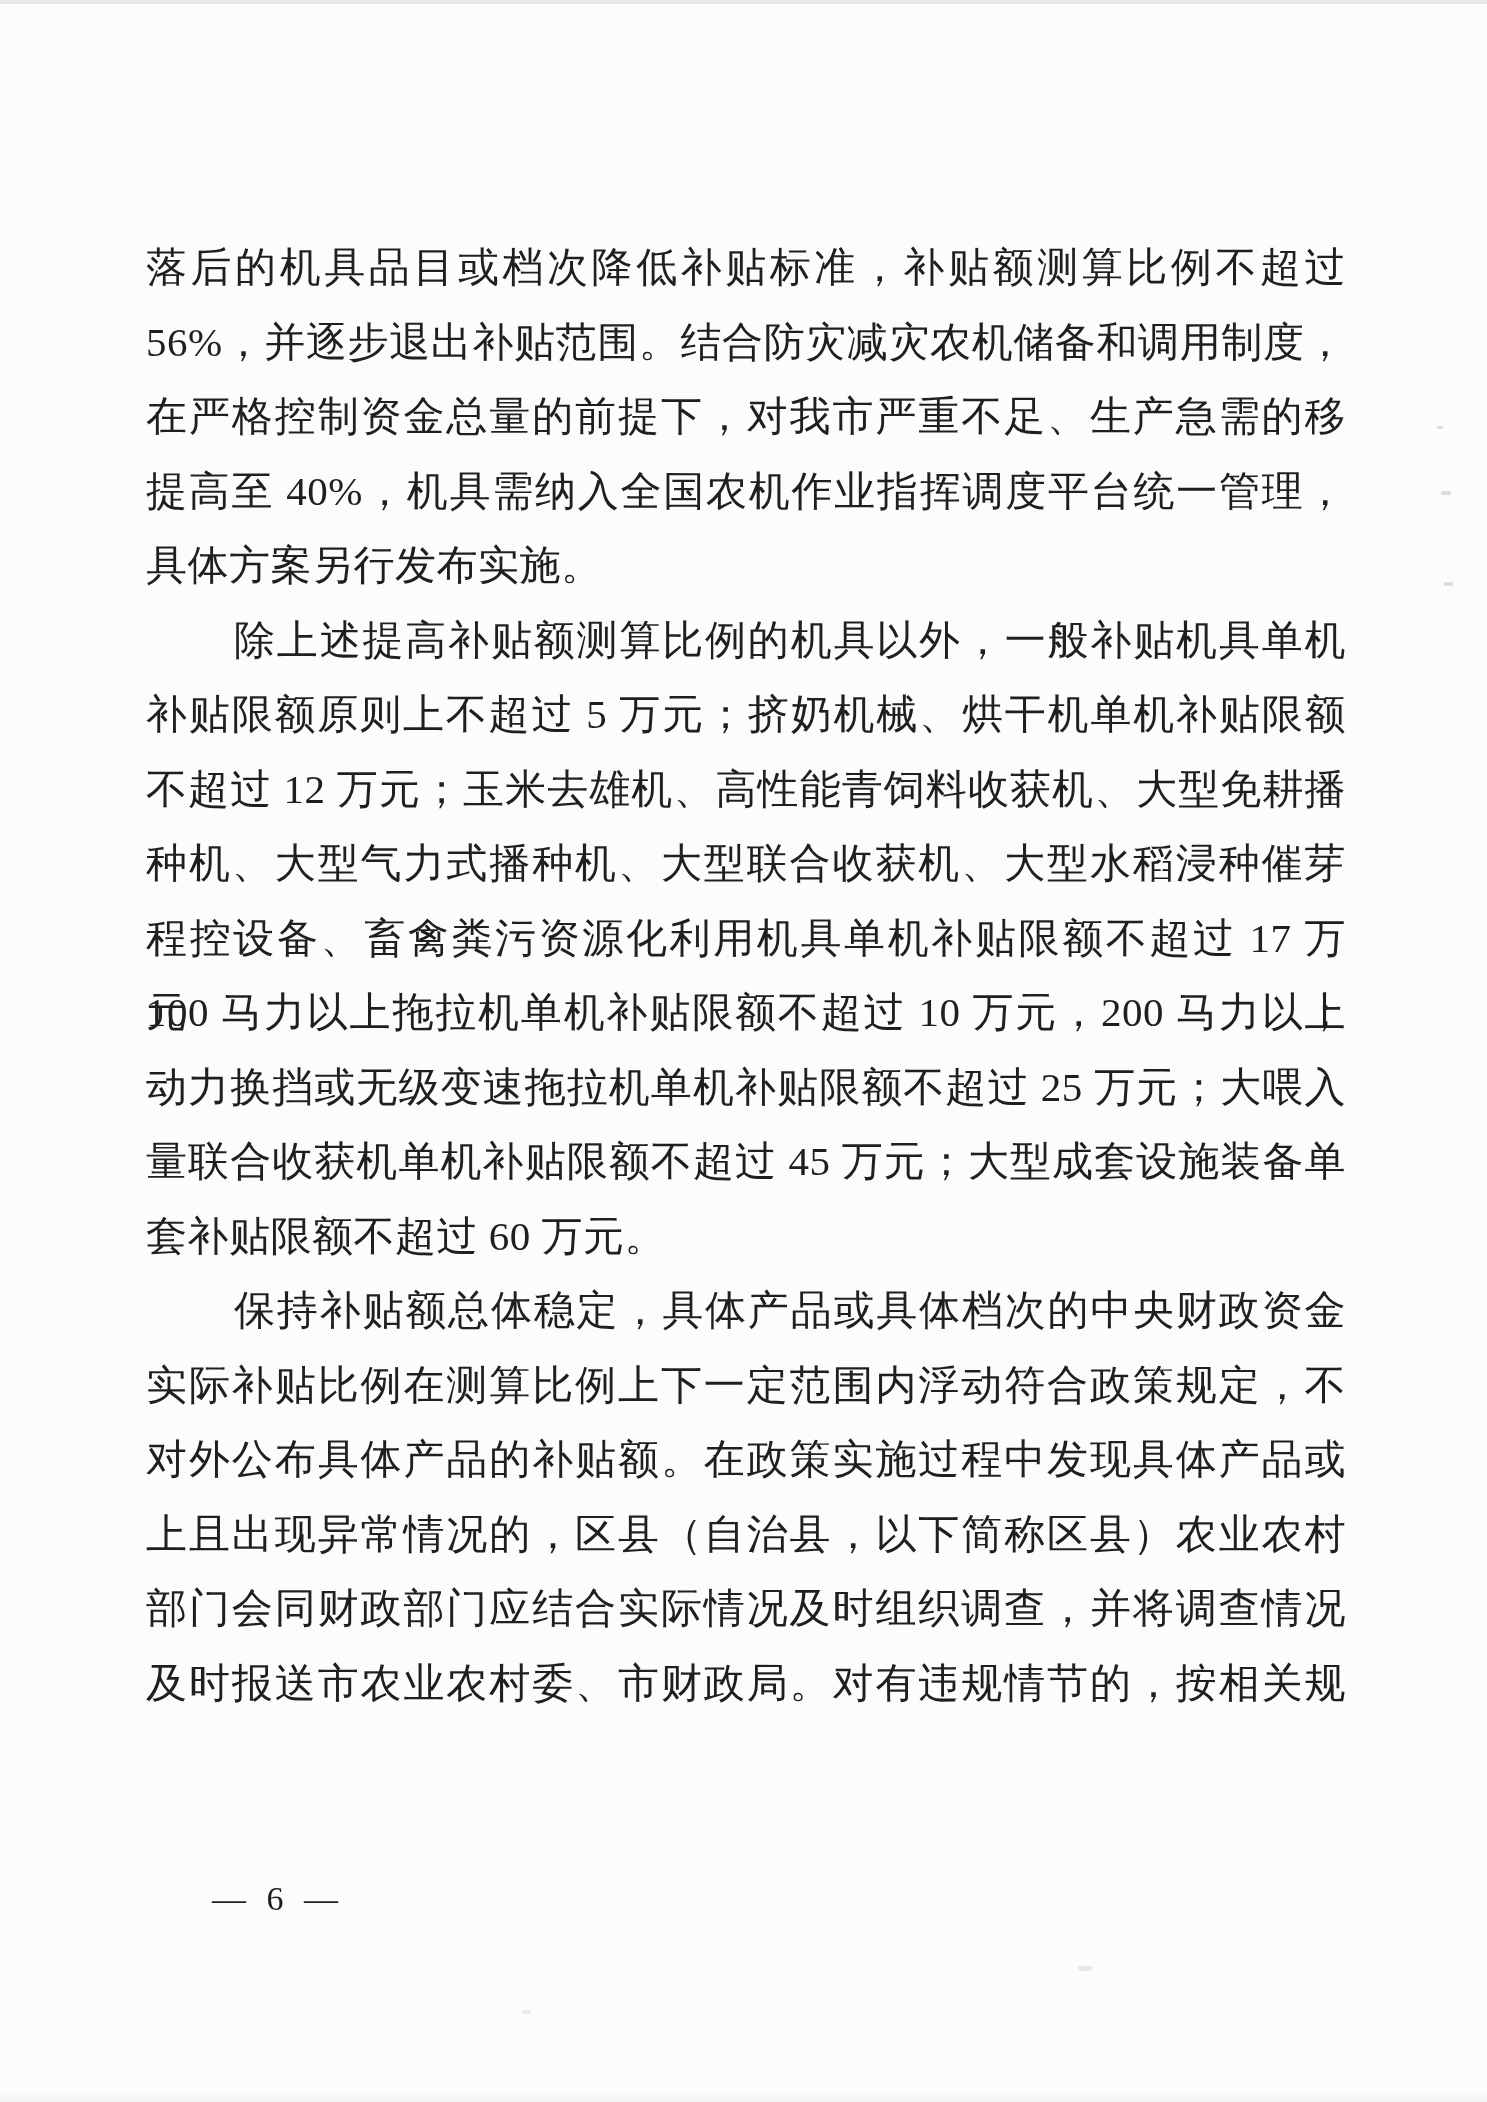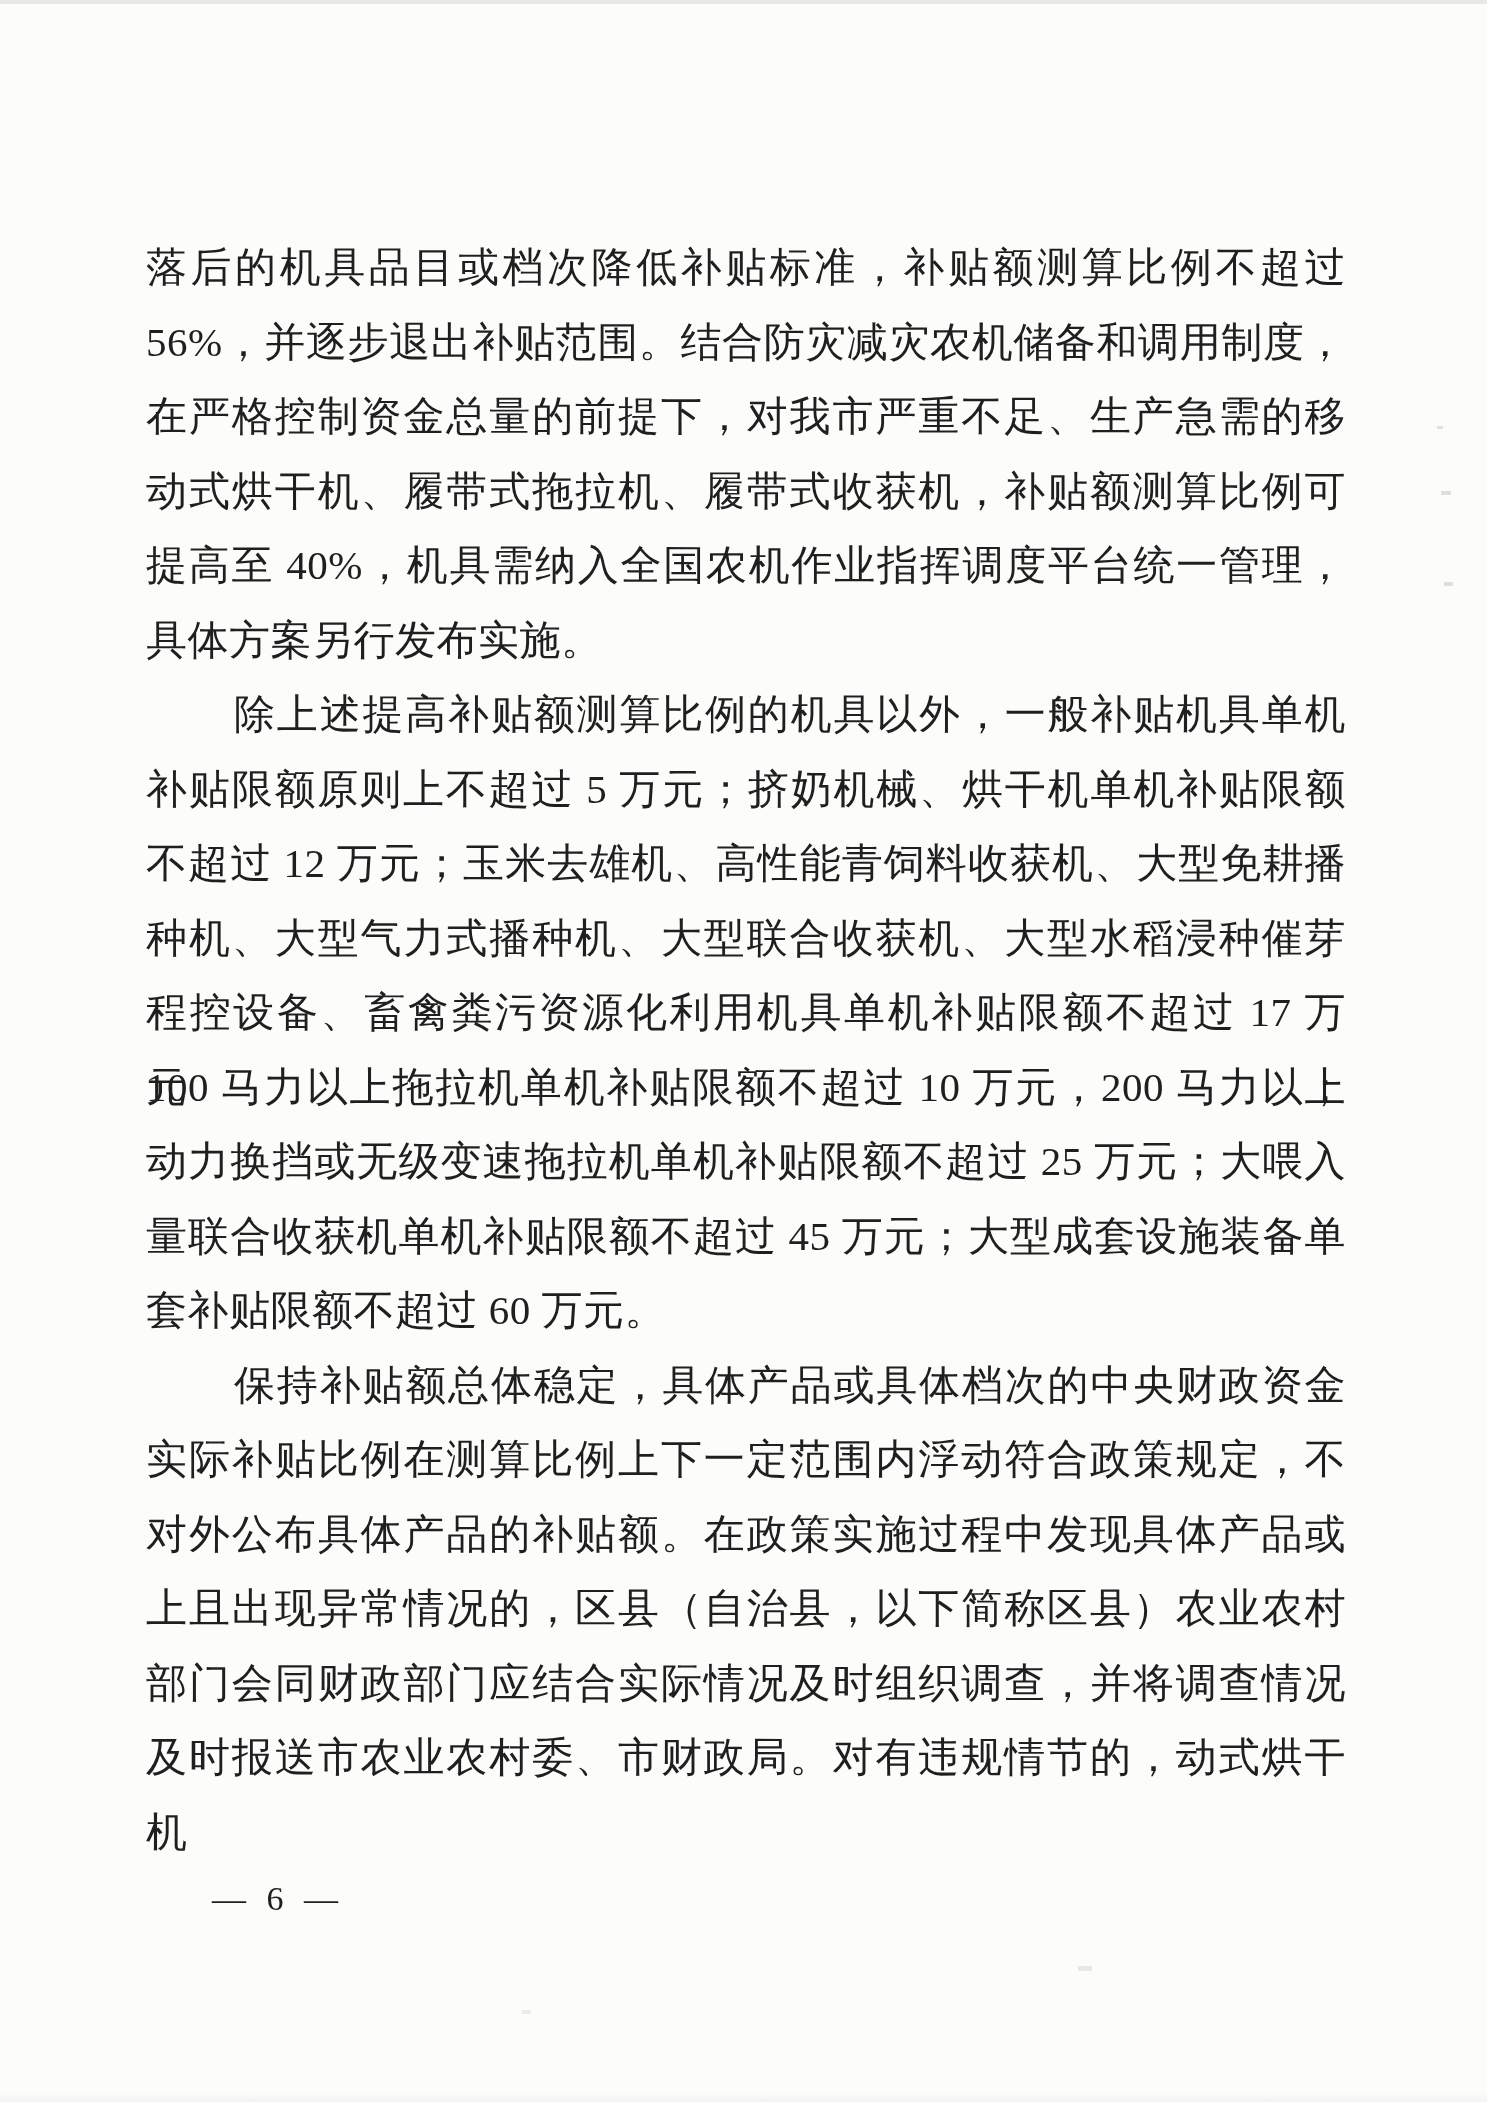--- a/index.html
+++ b/index.html
@@ -66,38 +66,37 @@
   }
 </style>
 </head>
 <body>
 
 <div class="page">
   <div class="doc-body">
       <div class="line fill">落后的机具品目或档次降低补贴标准，补贴额测算比例不超过</div>
       <div class="line fill">56%，并逐步退出补贴范围。结合防灾减灾农机储备和调用制度，</div>
       <div class="line fill">在严格控制资金总量的前提下，对我市严重不足、生产急需的移</div>
-      <div class="line fill">动式烘干机、履带式拖拉机、履带式收获机，补贴额测算比例可</div>
       <div class="line fill">提高至 40%，机具需纳入全国农机作业指挥调度平台统一管理，</div>
       <div class="line">具体方案另行发布实施。</div>
       <div class="line indent fill">除上述提高补贴额测算比例的机具以外，一般补贴机具单机</div>
       <div class="line fill">补贴限额原则上不超过 5 万元；挤奶机械、烘干机单机补贴限额</div>
       <div class="line fill">不超过 12 万元；玉米去雄机、高性能青饲料收获机、大型免耕播</div>
       <div class="line fill">种机、大型气力式播种机、大型联合收获机、大型水稻浸种催芽</div>
       <div class="line fill">程控设备、畜禽粪污资源化利用机具单机补贴限额不超过 17 万元；</div>
       <div class="line fill">100 马力以上拖拉机单机补贴限额不超过 10 万元，200 马力以上</div>
       <div class="line fill">动力换挡或无级变速拖拉机单机补贴限额不超过 25 万元；大喂入</div>
       <div class="line fill">量联合收获机单机补贴限额不超过 45 万元；大型成套设施装备单</div>
       <div class="line">套补贴限额不超过 60 万元。</div>
       <div class="line indent fill">保持补贴额总体稳定，具体产品或具体档次的中央财政资金</div>
       <div class="line fill">实际补贴比例在测算比例上下一定范围内浮动符合政策规定，不</div>
       <div class="line fill">对外公布具体产品的补贴额。在政策实施过程中发现具体产品或</div>
       <div class="line fill">上且出现异常情况的，区县（自治县，以下简称区县）农业农村</div>
       <div class="line fill">部门会同财政部门应结合实际情况及时组织调查，并将调查情况</div>
-      <div class="line fill">及时报送市农业农村委、市财政局。对有违规情节的，动式烘干机</div>
+      <div class="line fill">及时报送市农业农村委、市财政局。对有违规情节的，按相关规</div>
     </div>
 
   <div class="footer">— 6 —</div>
 
   <span class="artifact a1"></span>
   <span class="artifact a2"></span>
   <span class="artifact a3"></span>
   <span class="artifact a4"></span>
   <span class="artifact a5"></span>
   <div class="edge-shade"></div>

